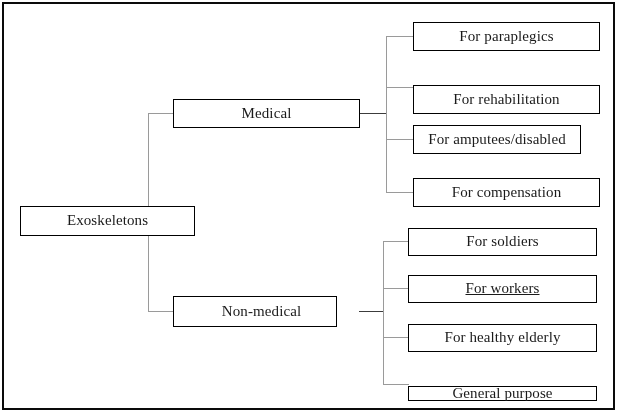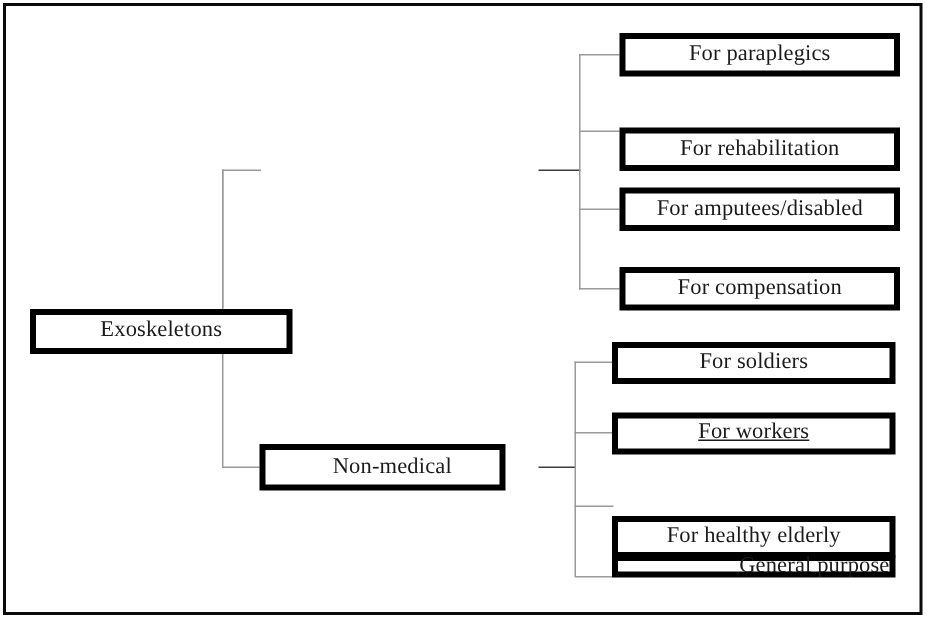--- a/index.html
+++ b/index.html
@@ -22,21 +22,21 @@
     top: 2px;
     width: 613px;
     height: 408px;
     border: 2px solid #0a0a0a;
     box-sizing: border-box;
   }
   
   .node {
     position: absolute;
     box-sizing: border-box;
-    border: 4px solid #000000;
+    border: 1px solid #000000;
     background: #ffffff;
     display: flex;
     align-items: center;
     justify-content: center;
     color: #1a1a1a;
     font-size: 15px;
     line-height: 1;
     white-space: nowrap;
     letter-spacing: 0.1px;
   }
@@ -79,50 +79,53 @@
   <div class="conn v" style="left:383px; top:241px; height:143px;"></div>
   <div class="conn h" style="left:383px; top:241px; width:26px;"></div>
   <div class="conn h" style="left:383px; top:288px; width:26px;"></div>
   <div class="conn h" style="left:383px; top:337px; width:26px;"></div>
   <div class="conn h" style="left:383px; top:384px; width:26px;"></div>
 
   <div class="node" style="left:20px; top:190px; width:175px; height:30px;margin-top:16px;">
     <span class="node-label">Exoskeletons</span>
   </div>
 
+  <div class="node" style="left:173px; top:99px; width:187px; height:29px;">
+    <span class="node-label">Medical</span>
+  </div>
 
   <div class="node" style="left:173px; top:296px; width:164px; height:31px;padding-left:13px;">
     <span class="node-label">Non-medical</span>
   </div>
 
   <div class="node" style="left:413px; top:22px; width:187px; height:29px;">
     <span class="node-label">For paraplegics</span>
   </div>
 
   <div class="node" style="left:413px; top:73px; width:187px; height:29px;margin-top:12px;">
     <span class="node-label">For rehabilitation</span>
   </div>
 
-  <div class="node" style="left:413px; top:125px; width:187px; height:29px;">
+  <div class="node" style="left:413px; top:125px; width:168px; height:29px;">
     <span class="node-label">For amputees/disabled</span>
   </div>
 
   <div class="node" style="left:413px; top:178px; width:187px; height:29px;">
     <span class="node-label">For compensation</span>
   </div>
 
   <div class="node" style="left:408px; top:228px; width:189px; height:28px;">
     <span class="node-label">For soldiers</span>
   </div>
 
   <div class="node" style="left:408px; top:275px; width:189px; height:28px;text-decoration:underline;">
     <span class="node-label">For workers</span>
   </div>
 
-  <div class="node" style="left:408px; top:344px; width:189px; height:28px;">
+  <div class="node" style="left:408px; top:324px; width:189px; height:28px;">
     <span class="node-label">For healthy elderly</span>
   </div>
 
-  <div class="node" style="left:408px; top:370px; width:189px; height:15px;justify-content:flex-end;">
+  <div class="node" style="left:408px; top:386px; width:189px; height:15px;">
     <span class="node-label">General purpose</span>
   </div>
 
 </div>
 
 </body></html>

